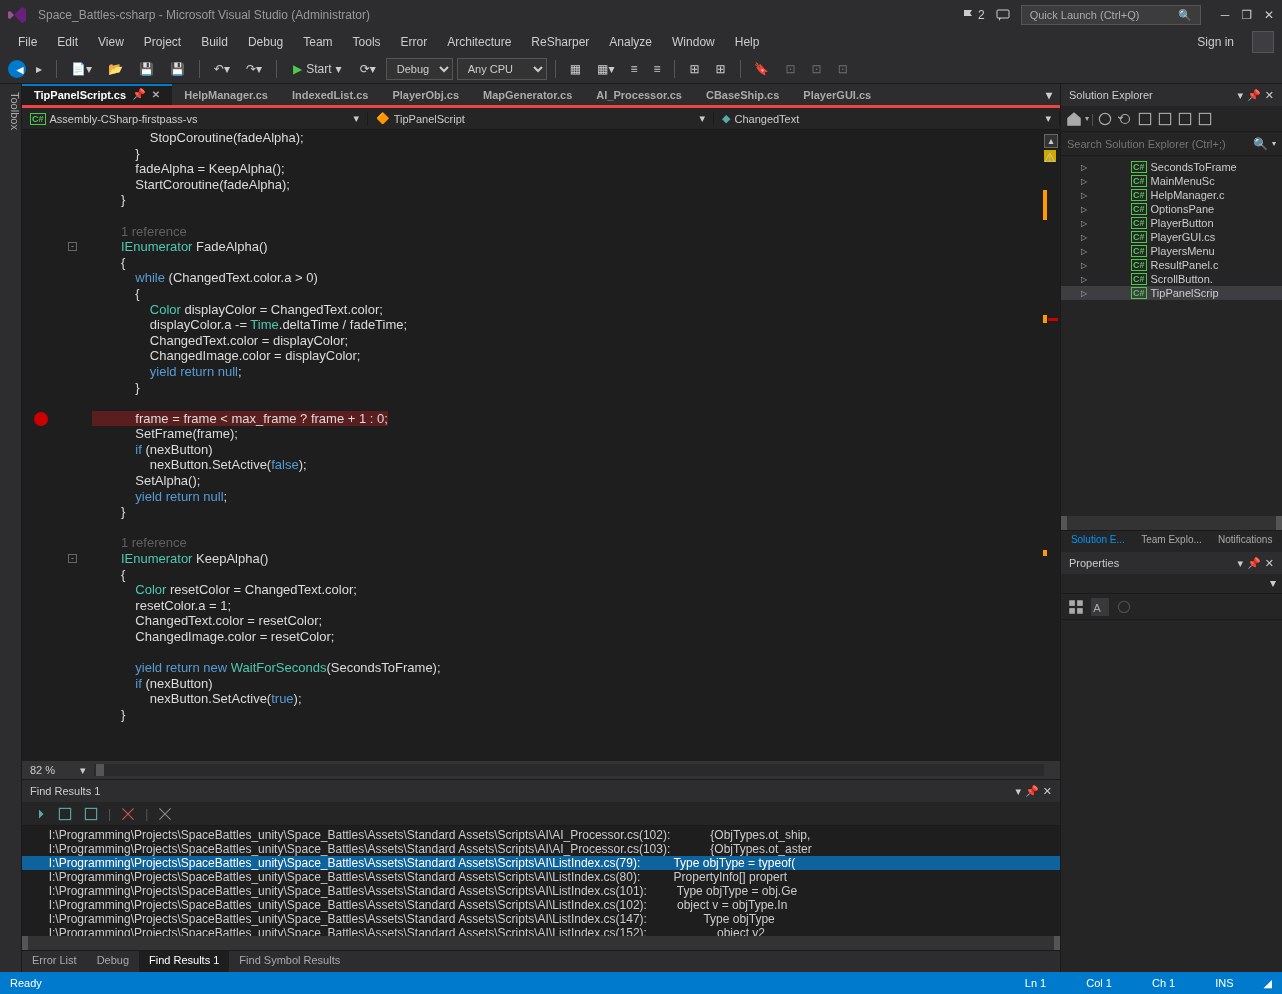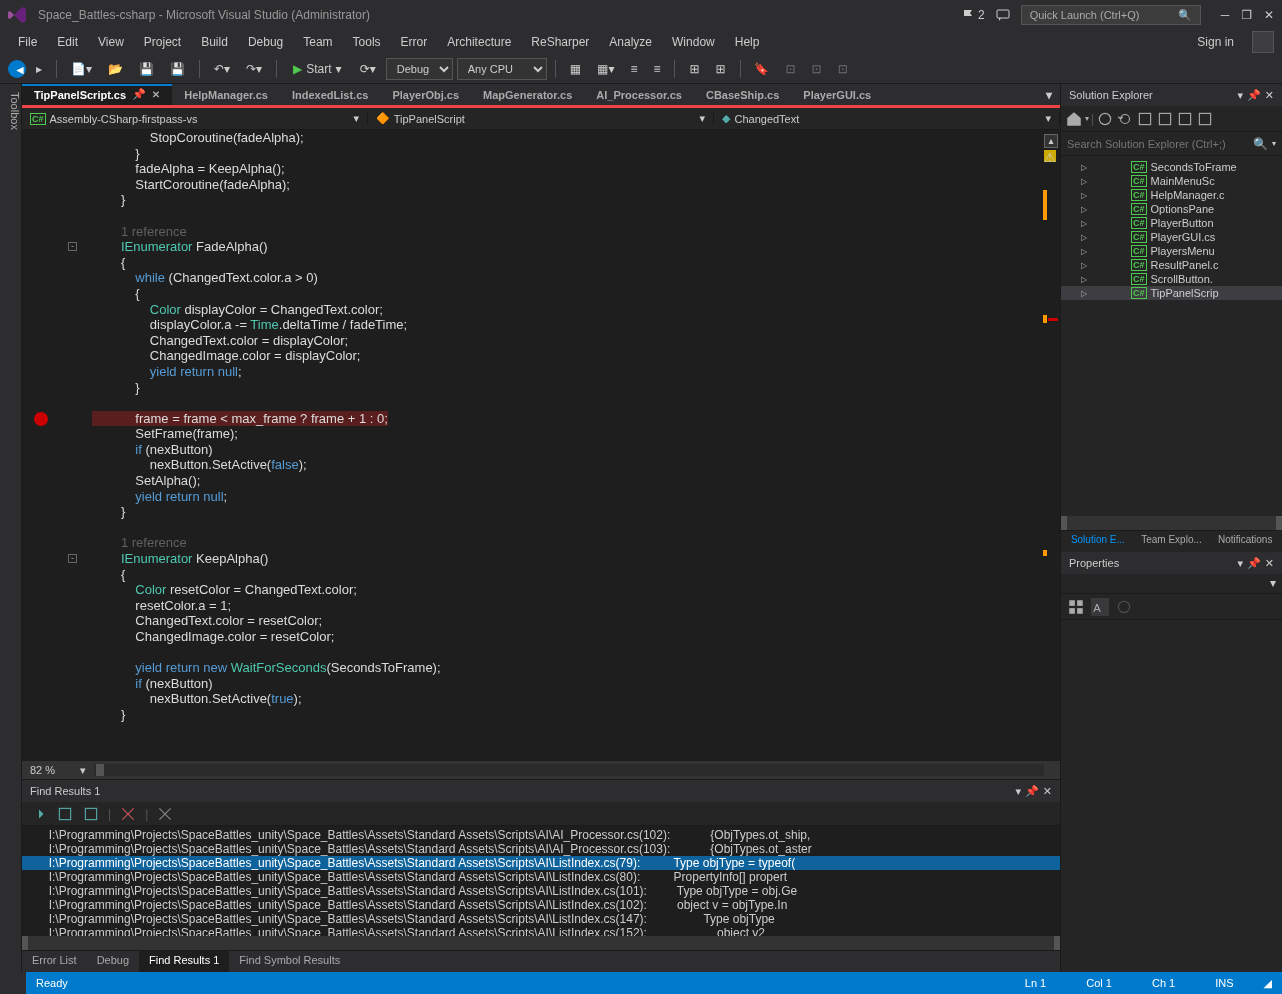--- a/index.html
+++ b/index.html
@@ -86,21 +86,21 @@
 .cs-icon { color: #4ec94e; font-weight: bold; font-size: 9px; border: 1px solid #4ec94e; padding: 0 1px; }
 .tree-item.selected { background: #3e3e42; }
 
 .sln-bottom-tabs { height: 22px; display: flex; border-top: 1px solid #1a1a1a; }
 .sln-tab { flex: 1; padding: 3px 4px; font-size: 10px; color: #aaa; text-align: center; cursor: pointer; overflow: hidden; white-space: nowrap; }
 .sln-tab.active { color: #0097fb; }
 
 .properties-panel { flex: 1; background: #252526; }
 .prop-toolbar { height: 26px; display: flex; align-items: center; padding: 0 6px; gap: 6px; border-bottom: 1px solid #1a1a1a; }
 
-.status-bar { height: 22px; background: #007acc; display: flex; align-items: center; padding: 0 10px; color: #fff; font-size: 11px; margin-left: 26px; }
+.status-bar { height: 22px; background: #007acc; display: flex; align-items: center; padding: 0 10px; color: #fff; font-size: 11px; }
 .status-left { flex: 1; }
 .status-item { margin: 0 20px; }
 
 svg { display: block; }
 </style>
 </head>
 <body>
 
 <div class="title-bar">
   <svg class="vs-logo" viewBox="0 0 20 20">

